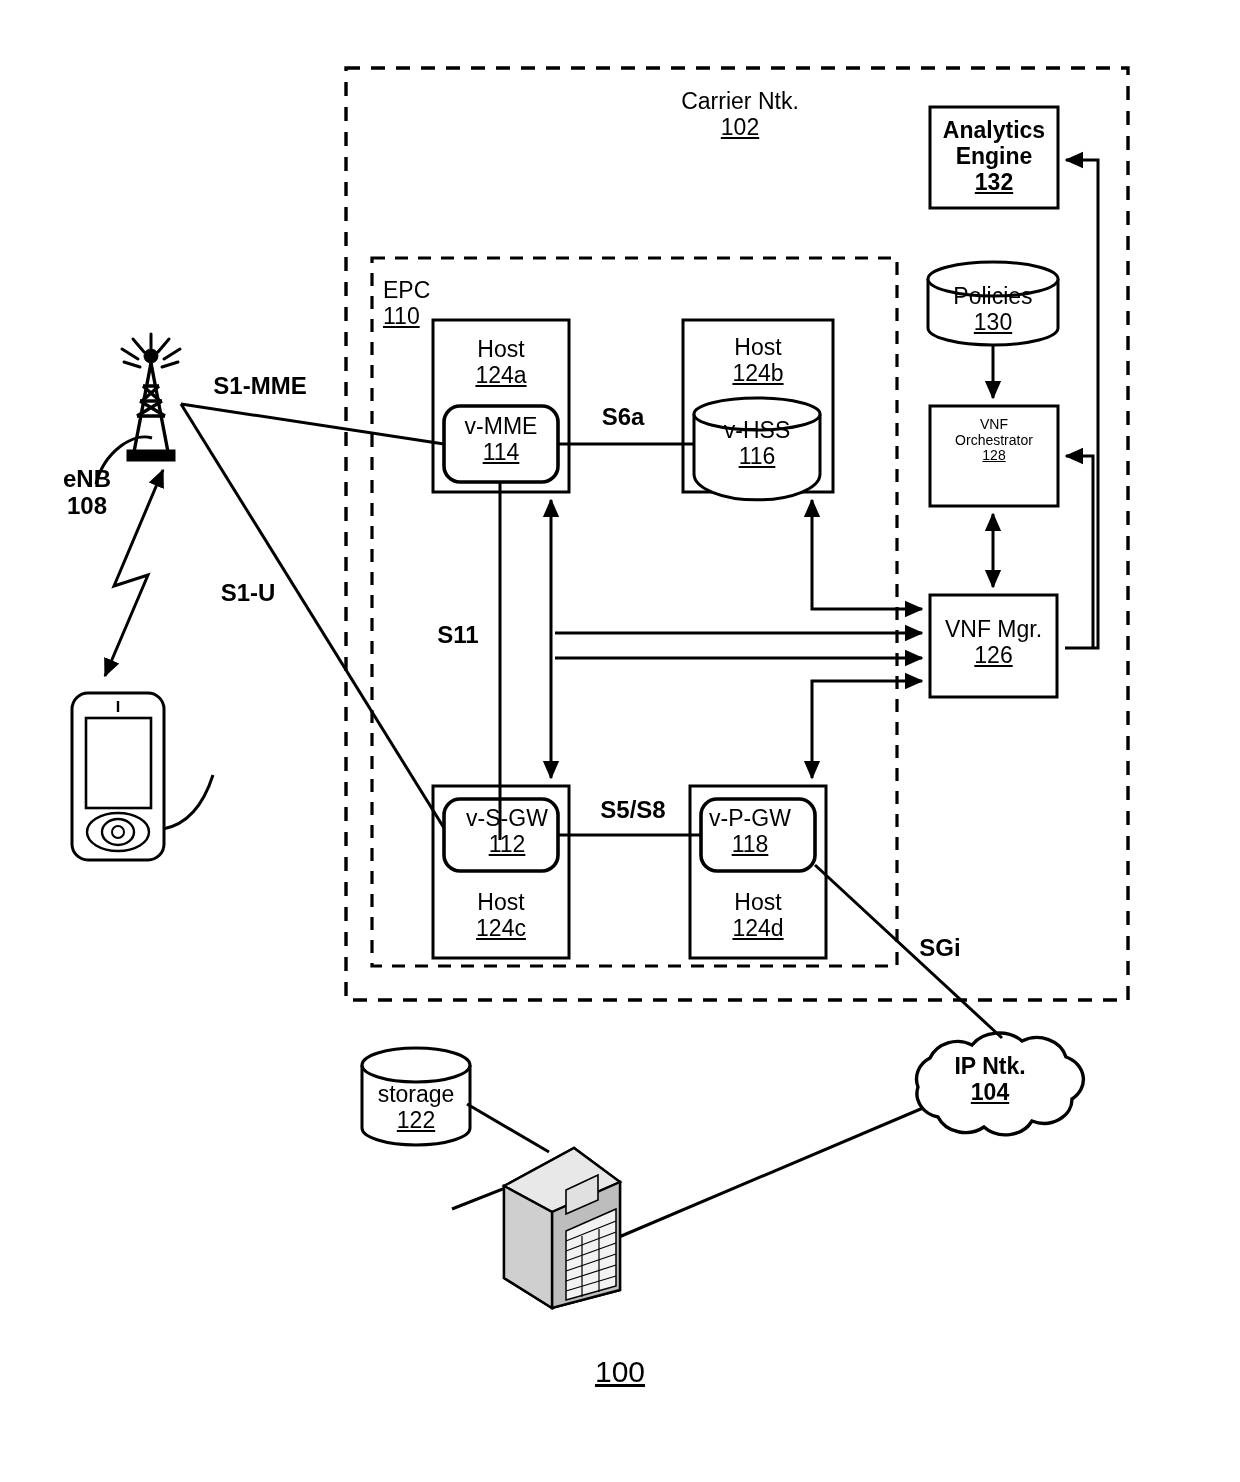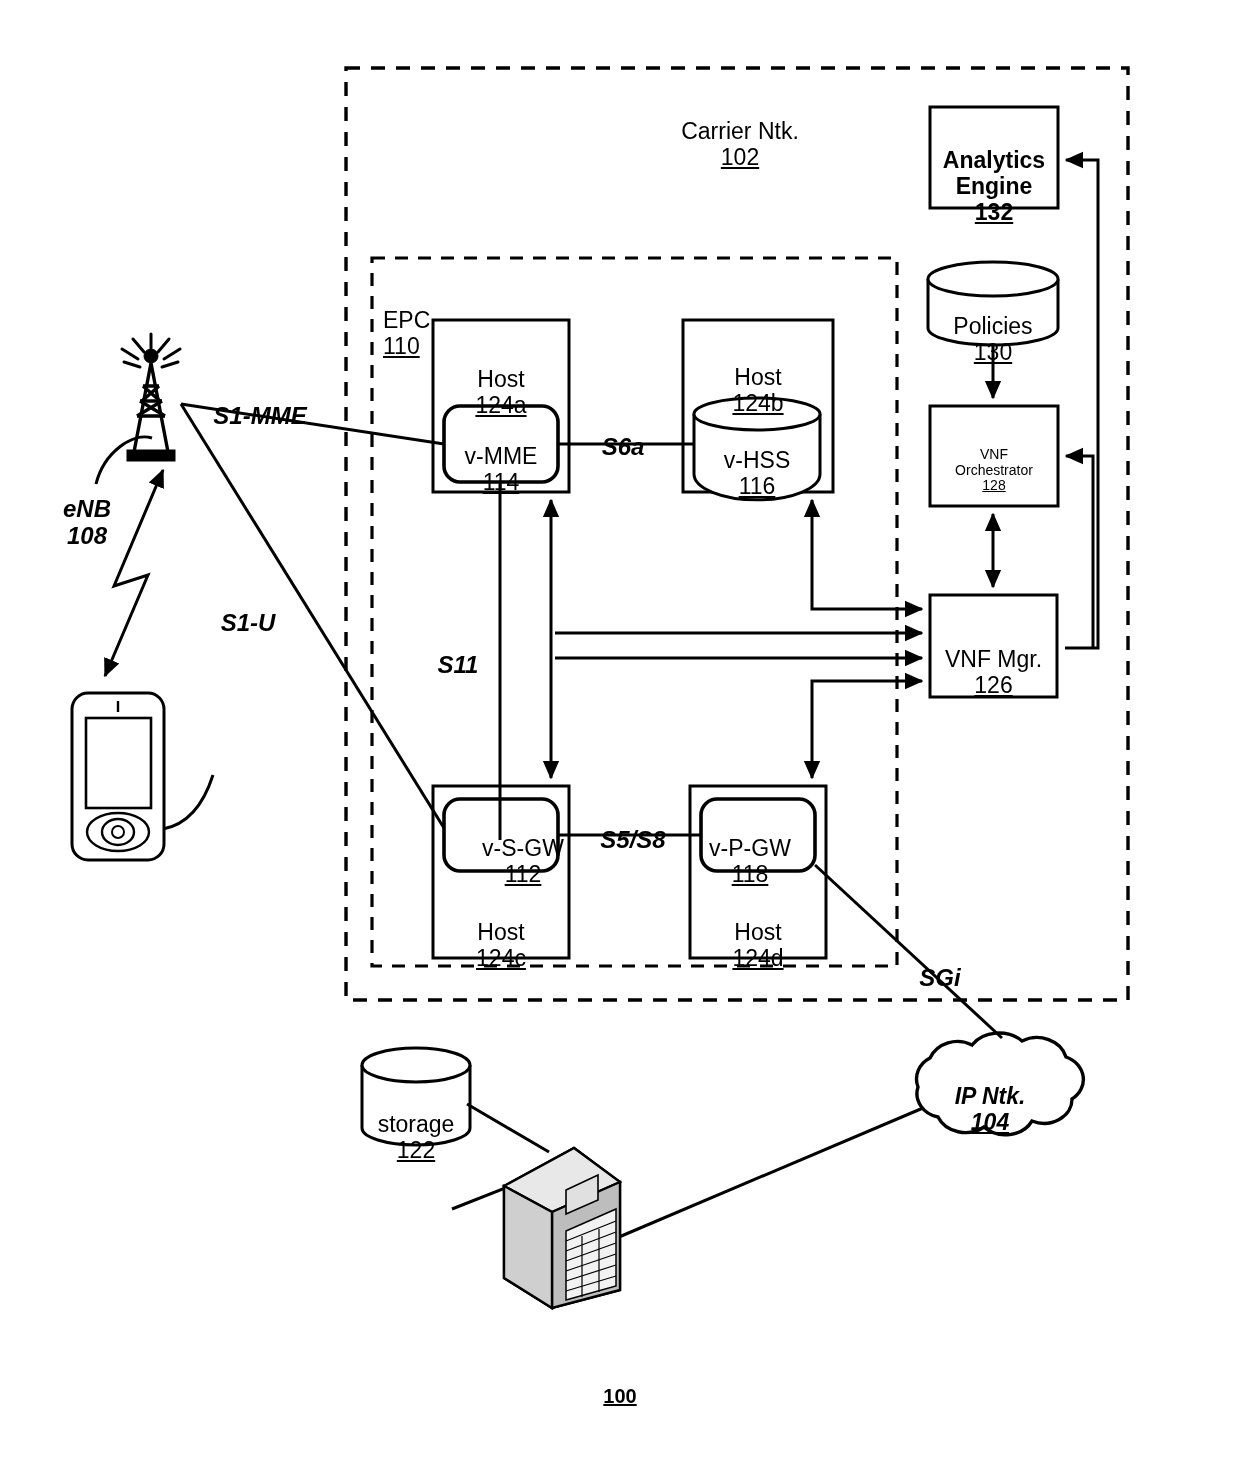--- a/index.html
+++ b/index.html
@@ -1,27 +1,27 @@
 <!DOCTYPE html>
 <html><head>
 <meta charset="utf-8">
 <style>
   html,body{margin:0;padding:0;background:#ffffff;}
   body{width:1240px;height:1482px;position:relative;overflow:hidden;
        font-family:"Liberation Sans","DejaVu Sans",sans-serif;color:#000;}
   #stage{position:absolute;left:0;top:0;width:1240px;height:1482px;}
   svg{position:absolute;left:0;top:0;width:1240px;height:1482px;}
-  .lbl{position:absolute;text-align:center;line-height:1.12;white-space:pre;margin-top:30px;}
+  .lbl{position:absolute;text-align:center;line-height:1.12;white-space:pre;}
   .t22{font-size:14px;}
   .t23{font-size:23px;}
   .t24{font-size:24px;}
-  .ital{font-style:italic;font-weight:bold;}
+  .ital{font-weight:bold;}
   .ul{text-decoration:underline;}
   .fig{font-size:36px;font-weight:bold;letter-spacing:.5px;}
-  .num100{font-size:20px;font-weight:bold;text-decoration:underline;}
+  .num100{font-size:30px;font-weight:normal;text-decoration:underline;}
 </style>
 </head>
 <body>
 
 <div id="stage">
 
   <svg viewBox="0 0 1240 1482">
     <defs>
       <marker id="ah" viewBox="0 0 10 10" refX="9.2" refY="5" markerWidth="6.2" markerHeight="6.2" orient="auto-start-reverse">
         <path d="M0,0.6 L10,5 L0,9.4 Z" fill="#000"></path>
@@ -171,21 +171,21 @@
   <div class="lbl t23" style="left:650px;top:89px;width:180px;"><span>Carrier Ntk.</span><br><span class="ul">102</span></div>
 
   <div class="lbl t23" style="left:383px;top:278px;width:70px;text-align:left;"><span>EPC</span><br><span class="ul">110</span></div>
 
   <div class="lbl t23" style="left:433px;top:337px;width:136px;"><span>Host</span><br><span class="ul">124a</span></div>
   <div class="lbl t23" style="left:444px;top:414px;width:114px;"><span>v-MME</span><br><span class="ul">114</span></div>
 
   <div class="lbl t23" style="left:683px;top:335px;width:150px;"><span>Host</span><br><span class="ul">124b</span></div>
   <div class="lbl t23" style="left:694px;top:418px;width:126px;"><span>v-HSS</span><br><span class="ul">116</span></div>
 
-  <div class="lbl t23" style="left:460px;top:806px;width:126px;"><span>v-S-GW</span><br><span class="ul">112</span></div>
+  <div class="lbl t23" style="left:444px;top:806px;width:126px;"><span>v-S-GW</span><br><span class="ul">112</span></div>
   <div class="lbl t23" style="left:433px;top:890px;width:136px;"><span>Host</span><br><span class="ul">124c</span></div>
 
   <div class="lbl t23" style="left:701px;top:806px;width:98px;"><span>v-P-GW</span><br><span class="ul">118</span></div>
   <div class="lbl t23" style="left:690px;top:890px;width:136px;"><span>Host</span><br><span class="ul">124d</span></div>
 
   <div class="lbl t23" style="left:930px;top:118px;width:128px;font-weight:bold;"><span>Analytics</span><br><span>Engine</span><br><span class="ul">132</span></div>
 
   <div class="lbl t23" style="left:928px;top:284px;width:130px;"><span>Policies</span><br><span class="ul">130</span></div>
 
   <div class="lbl t22" style="left:926px;top:417px;width:136px;"><span>VNF</span><br><span>Orchestrator</span><br><span class="ul">128</span></div>

